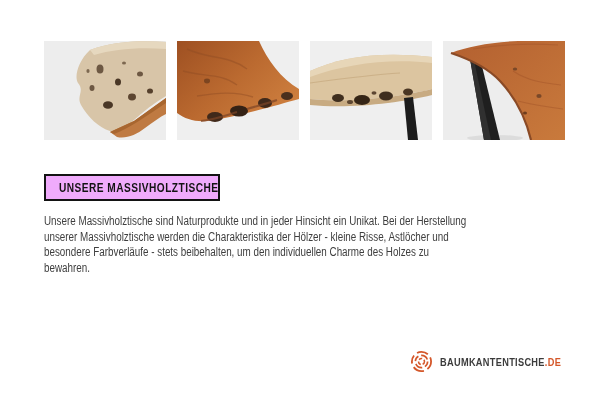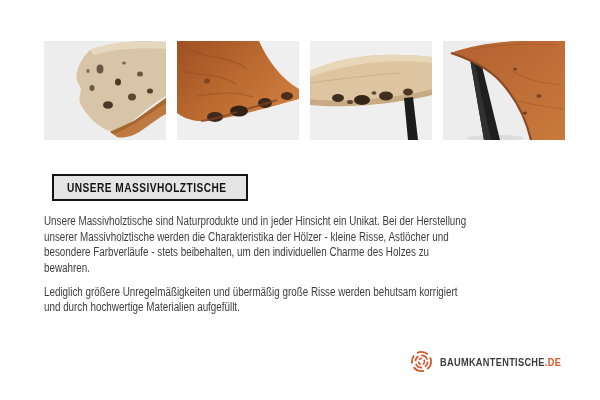--- a/index.html
+++ b/index.html
@@ -6,22 +6,22 @@
   .page{
     position:relative;width:600px;height:400px;background:#ffffff;
     font-family:"Liberation Sans",sans-serif;overflow:hidden;
   }
   
   .gallery{position:absolute;left:44px;top:41px;display:flex;gap:11px;}
   .tile{width:122px;height:99px;margin:0;background:#eeeeee;cursor:pointer;}
   .tile svg{display:block;}
   
   .heading-box{
-    position:absolute;left:52px;top:174px;width:196px;height:27px;
-    border:2px solid #131313;box-sizing:border-box;background:#e5e5e5;
+    position:absolute;left:44px;top:174px;width:176px;height:27px;
+    border:2px solid #131313;box-sizing:border-box;background:#f0abfc;
   }
   .heading-box .ht{
     display:inline-block;transform:scaleX(0.78);transform-origin:0 50%;
     font-size:13px;font-weight:700;letter-spacing:0.6px;line-height:23px;
     margin-left:13px;white-space:nowrap;color:#131313;
   }
   
   .bodytext{position:absolute;left:44px;top:214px;color:#3e3e3e;font-size:12px;line-height:15.6px;}
   .para{margin:0 0 8.5px 0;}
   .line{white-space:nowrap;transform:scaleX(0.82);transform-origin:0 0;}
@@ -125,24 +125,20 @@
     <span class="ht">UNSERE MASSIVHOLZTISCHE</span>
   </div>
 
   <div class="bodytext">
     <div class="para">
       <div class="line">Unsere Massivholztische sind Naturprodukte und in jeder Hinsicht ein Unikat. Bei der Herstellung</div>
       <div class="line">unserer Massivholztische werden die Charakteristika der Hölzer - kleine Risse, Astlöcher und</div>
       <div class="line">besondere Farbverläufe - stets beibehalten, um den individuellen Charme des Holzes zu</div>
       <div class="line">bewahren.</div>
     </div>
-    <div class="para">
-      <div class="line">Lediglich größere Unregelmäßigkeiten und übermäßig große Risse werden behutsam korrigiert</div>
-      <div class="line">und durch hochwertige Materialien aufgefüllt.</div>
-    </div>
   </div>
 
   <a class="logo">
     <span>
       <svg width="23" height="23" viewBox="0 0 24 24" style="display:block">
         <g fill="none" stroke="#d4572a" stroke-linecap="butt">
           <circle cx="12" cy="12" r="10" stroke-width="1.9" stroke-dasharray="9 4 12 4"></circle>
           <circle cx="12" cy="12" r="6.4" stroke-width="1.7" stroke-dasharray="6 3 8 3"></circle>
           <circle cx="12" cy="12" r="3.1" stroke-width="1.6" stroke-dasharray="3.5 2 4 2"></circle>
         </g>

